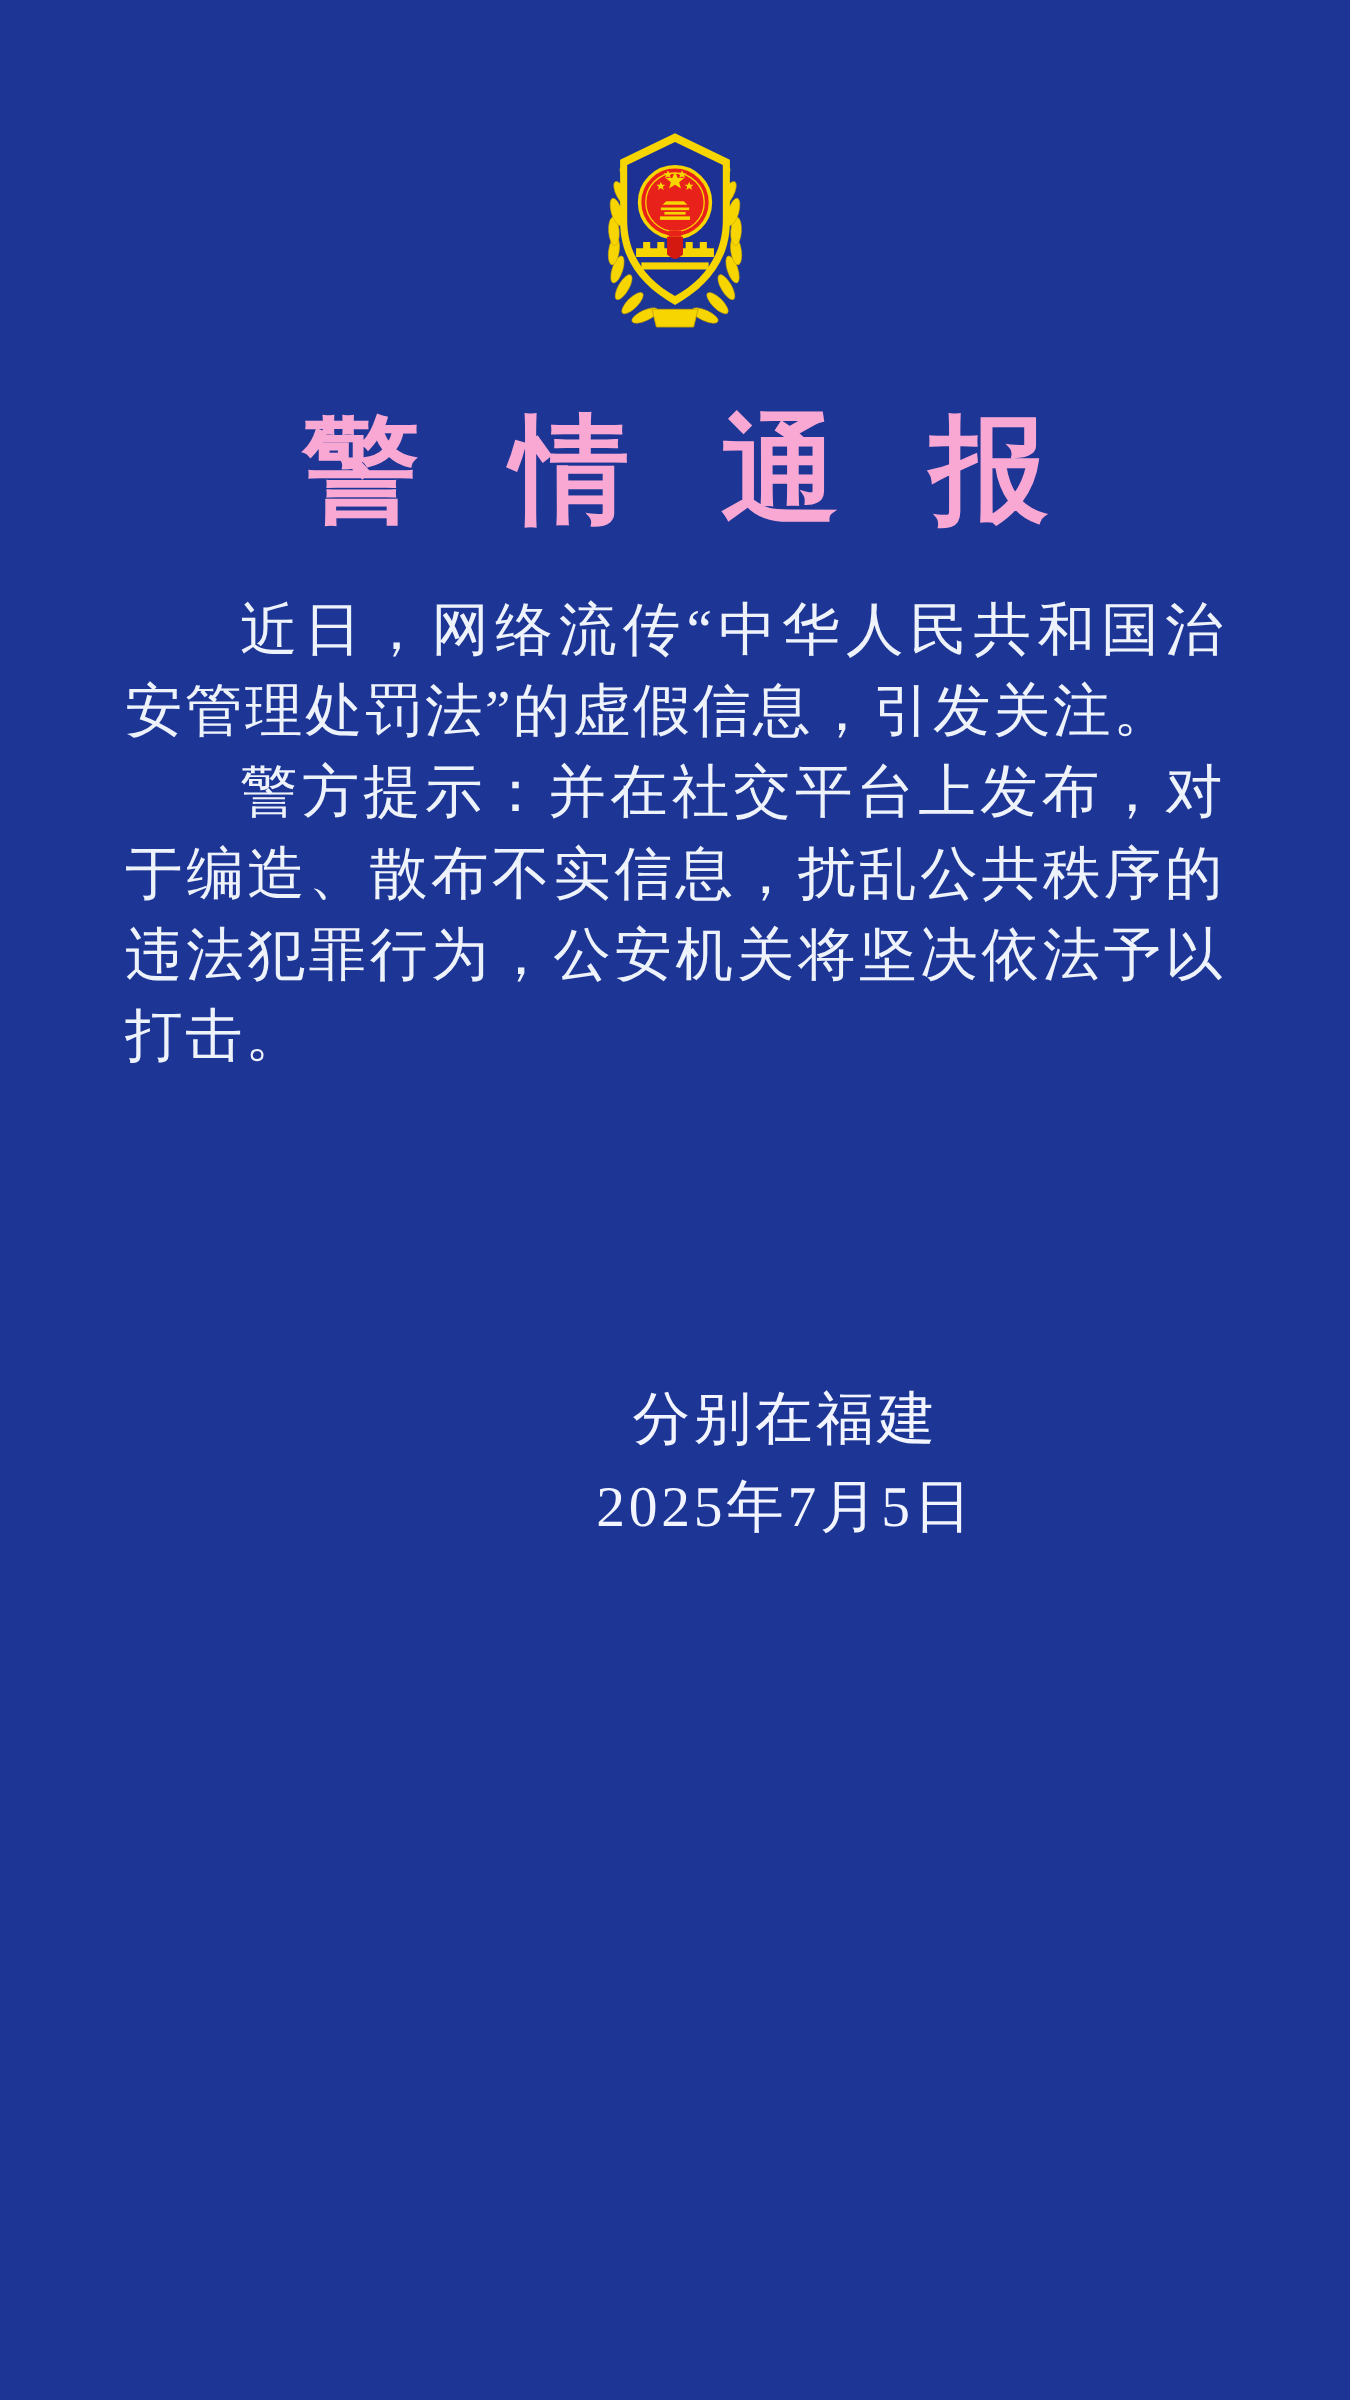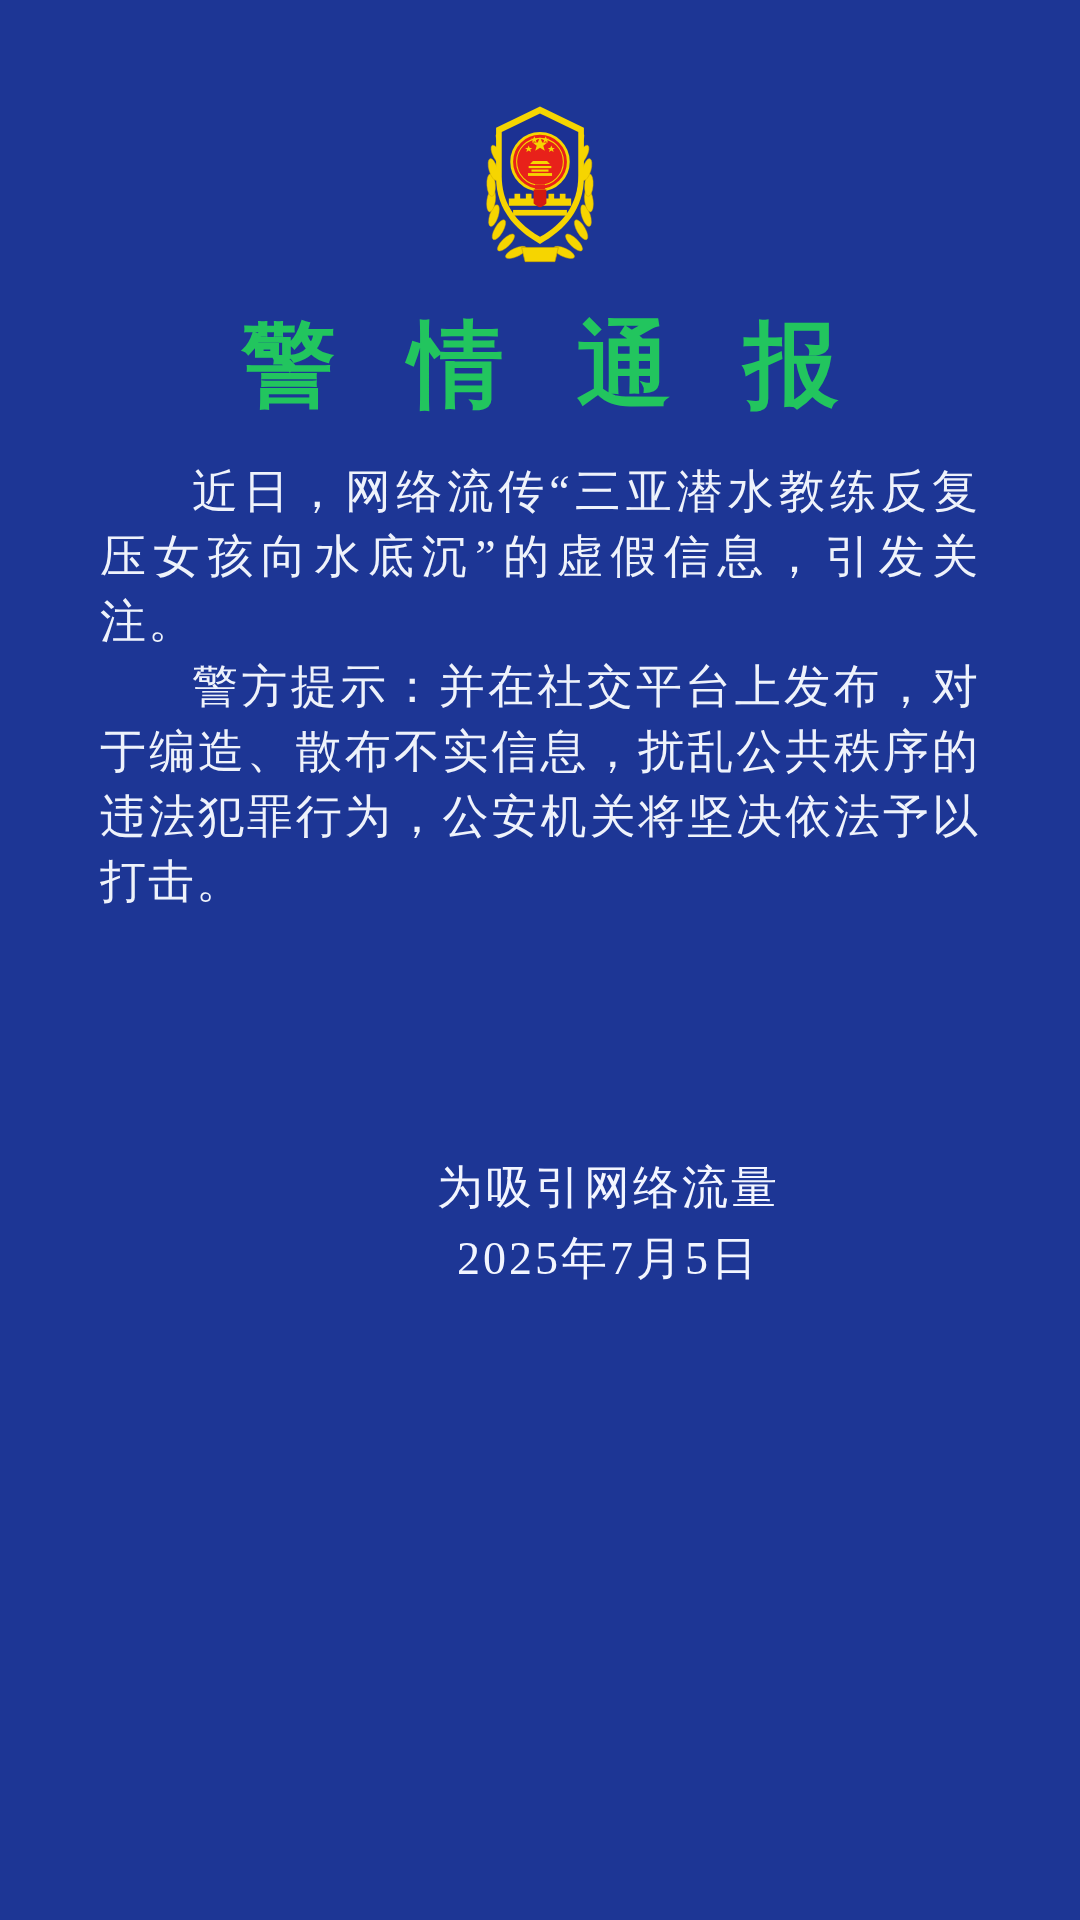--- a/index.html
+++ b/index.html
@@ -17,25 +17,25 @@
     overflow: hidden;
     color: #eef2fb;
   }
   .emblem {
     display: block;
     margin: 98px auto 0 auto;
     width: 142px;
     height: 170px;
   }
   .title {
-    margin: 48px 0 0 0;
+    margin: 60px 0 0 0;
     text-align: center;
     font-size: 94px;
     font-weight: bold;
-    color: #22c55e;
+    color: #f9a8d4;
     letter-spacing: 14px;
     word-spacing: 22px;
     text-indent: 14px;
     line-height: 1.05;
   }
   .body {
     margin-top: 44px;
     padding: 0 100px;
     font-size: 46px;
     line-height: 65px;
@@ -110,22 +110,22 @@
       <rect x="83" y="106" width="34" height="4"></rect>
     </g>
 
     <rect x="93" y="122" width="14" height="7" fill="#e8211a"></rect>
     <path d="M91 129 h18 v20 c-9 7 -9 7 -18 0 Z" fill="#d41a10"></path>
   </svg>
 
   <h1 class="title">警 情 通 报</h1>
 
   <div class="body">
-    <p>近日，网络流传“三亚潜水教练反复压女孩向水底沉”的虚假信息，引发关注。</p>
+    <p>近日，网络流传“中华人民共和国治安管理处罚法”的虚假信息，引发关注。</p>
     <p>警方提示：并在社交平台上发布，对于编造、散布不实信息，扰乱公共秩序的违法犯罪行为，公安机关将坚决依法予以打击。</p>
   </div>
 
   <div class="signature">
-    <div>为吸引网络流量</div>
+    <div>分别在福建</div>
     <div>2025年7月5日</div>
   </div>
 
 </div>
 
 </body></html>

